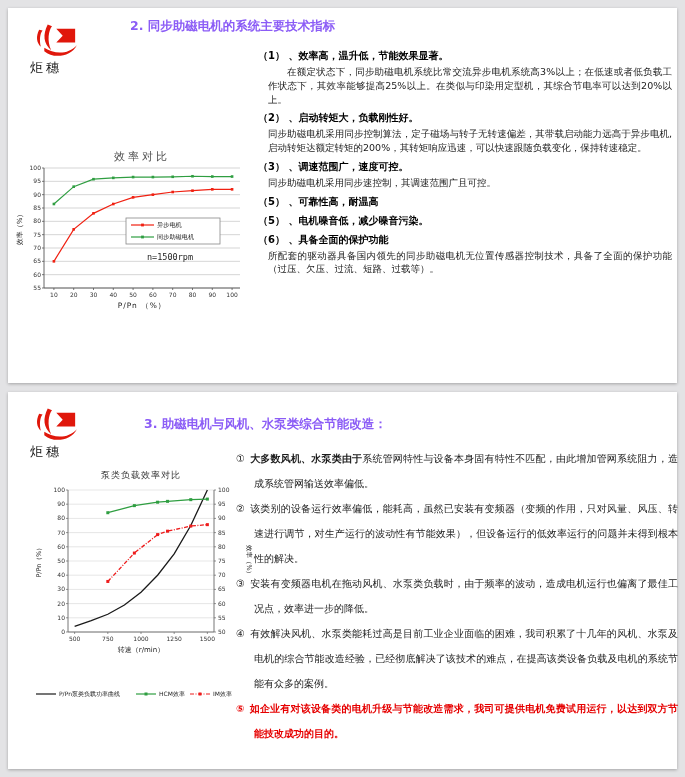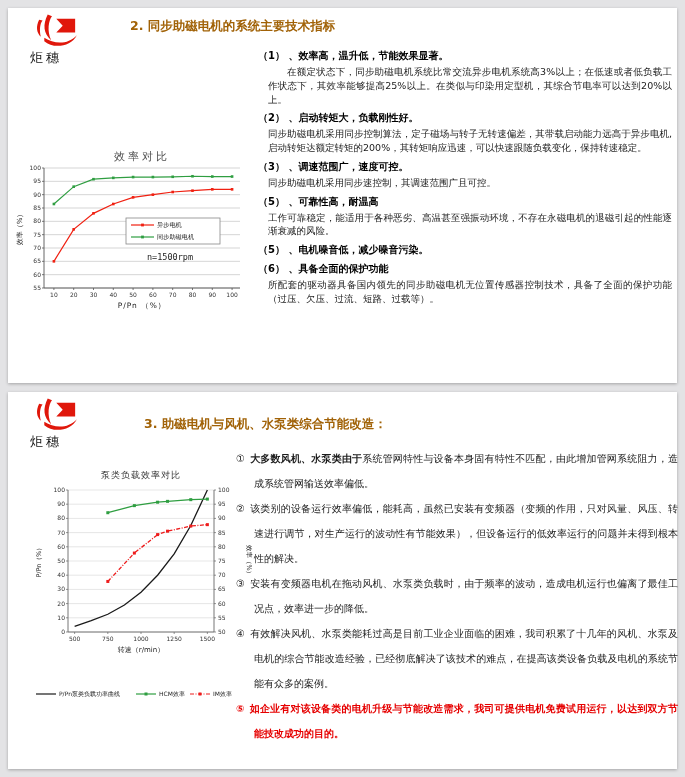--- a/index.html
+++ b/index.html
@@ -9,25 +9,25 @@
     font-family:"DejaVu Sans","Liberation Sans",sans-serif;
     overflow:hidden;
   }
   .panel{
     position:absolute;left:8px;width:669px;background:#ffffff;
     box-shadow:0 1px 3px rgba(0,0,0,.28);
   }
   #panel1{top:8px;height:375px}
   #panel2{top:392px;height:377px}
 
-  .logo{position:absolute;left:22px;top:4px;width:64px}
+  .logo{position:absolute;left:22px;top:14px;width:64px}
   .logo svg{display:block}
   .logo-text{font-size:13px;color:#141414;letter-spacing:3px;margin-top:1px}
 
-  .p-title{position:absolute;font-weight:bold;font-size:12.5px;color:#a16207;white-space:nowrap}
+  .p-title{position:absolute;font-weight:bold;font-size:12.5px;color:#8b5cf6;white-space:nowrap}
   #panel1 .p-title{left:122px;top:10px}
   #panel2 .p-title{left:136px;top:24px}
 
   .chart{position:absolute}
   #chart1{left:6px;top:140px}
   #chart2{left:24px;top:74px}
 
   .textcol1{position:absolute;left:250px;top:36px;width:424px}
   .textcol1 .h{font-size:10px;font-weight:bold;color:#000;margin:5px 0 2px}
   .textcol1 .p{font-size:9.5px;color:#1c1c1c;line-height:1.45;margin:0 10px 2px;text-align:justify}
@@ -148,21 +148,20 @@
       </svg></div>
 
   <div class="textcol1">
     <div class="h">（1） 、效率高，温升低，节能效果显著。</div>
     <div class="p indent">在额定状态下，同步助磁电机系统比常交流异步电机系统高3%以上；在低速或者低负载工作状态下，其效率能够提高25%以上。在类似与印染用定型机，其综合节电率可以达到20%以上。</div>
     <div class="h">（2） 、启动转矩大，负载刚性好。</div>
     <div class="p">同步助磁电机采用同步控制算法，定子磁场与转子无转速偏差，其带载启动能力远高于异步电机,启动转矩达额定转矩的200%，其转矩响应迅速，可以快速跟随负载变化，保持转速稳定。</div>
     <div class="h">（3） 、调速范围广，速度可控。</div>
     <div class="p">同步助磁电机采用同步速控制，其调速范围广且可控。</div>
     <div class="h">（5） 、可靠性高，耐温高</div>
-    <div class="p">工作可靠稳定，能适用于各种恶劣、高温甚至强振动环境，不存在永磁电机的退磁引起的性能逐渐衰减的风险。</div>
     <div class="h">（5） 、电机噪音低，减少噪音污染。</div>
     <div class="h">（6） 、具备全面的保护功能</div>
     <div class="p">所配套的驱动器具备国内领先的同步助磁电机无位置传感器控制技术，具备了全面的保护功能（过压、欠压、过流、短路、过载等）。</div>
   </div>
 </div>
 
 <div class="panel" id="panel2">
 
   <div class="logo">
     <svg width="56" height="36" viewBox="0 0 64 42">

